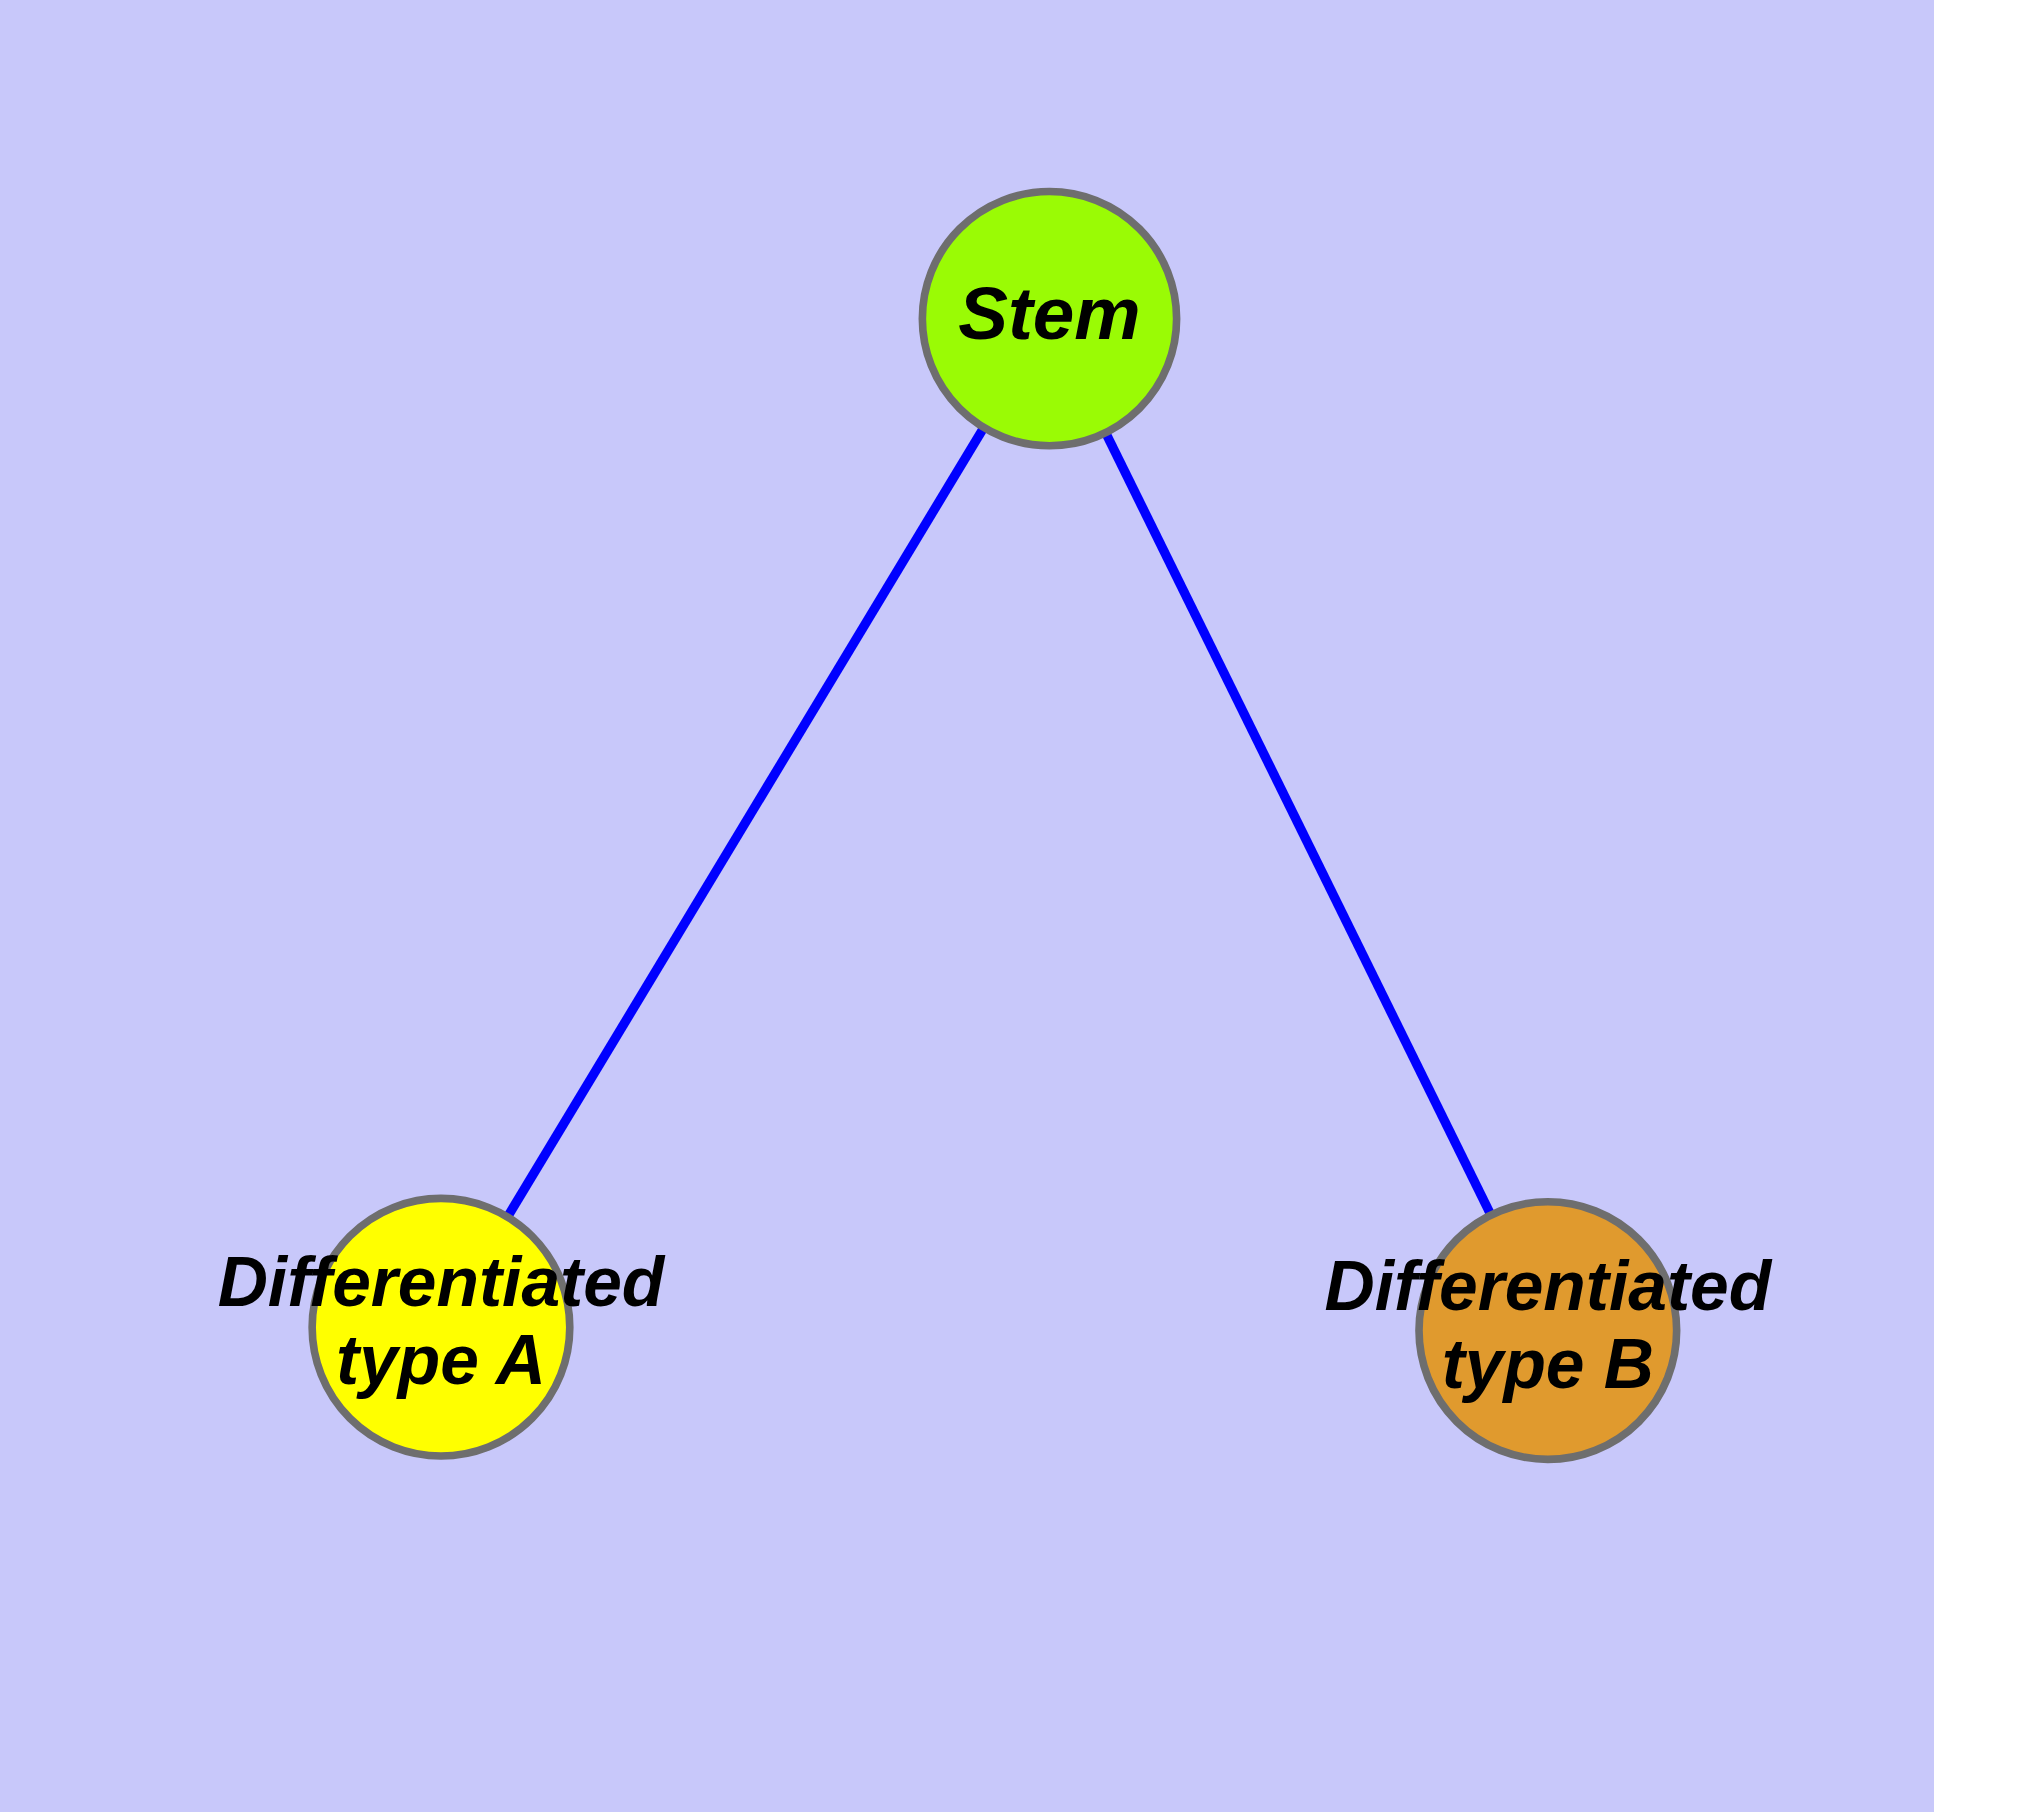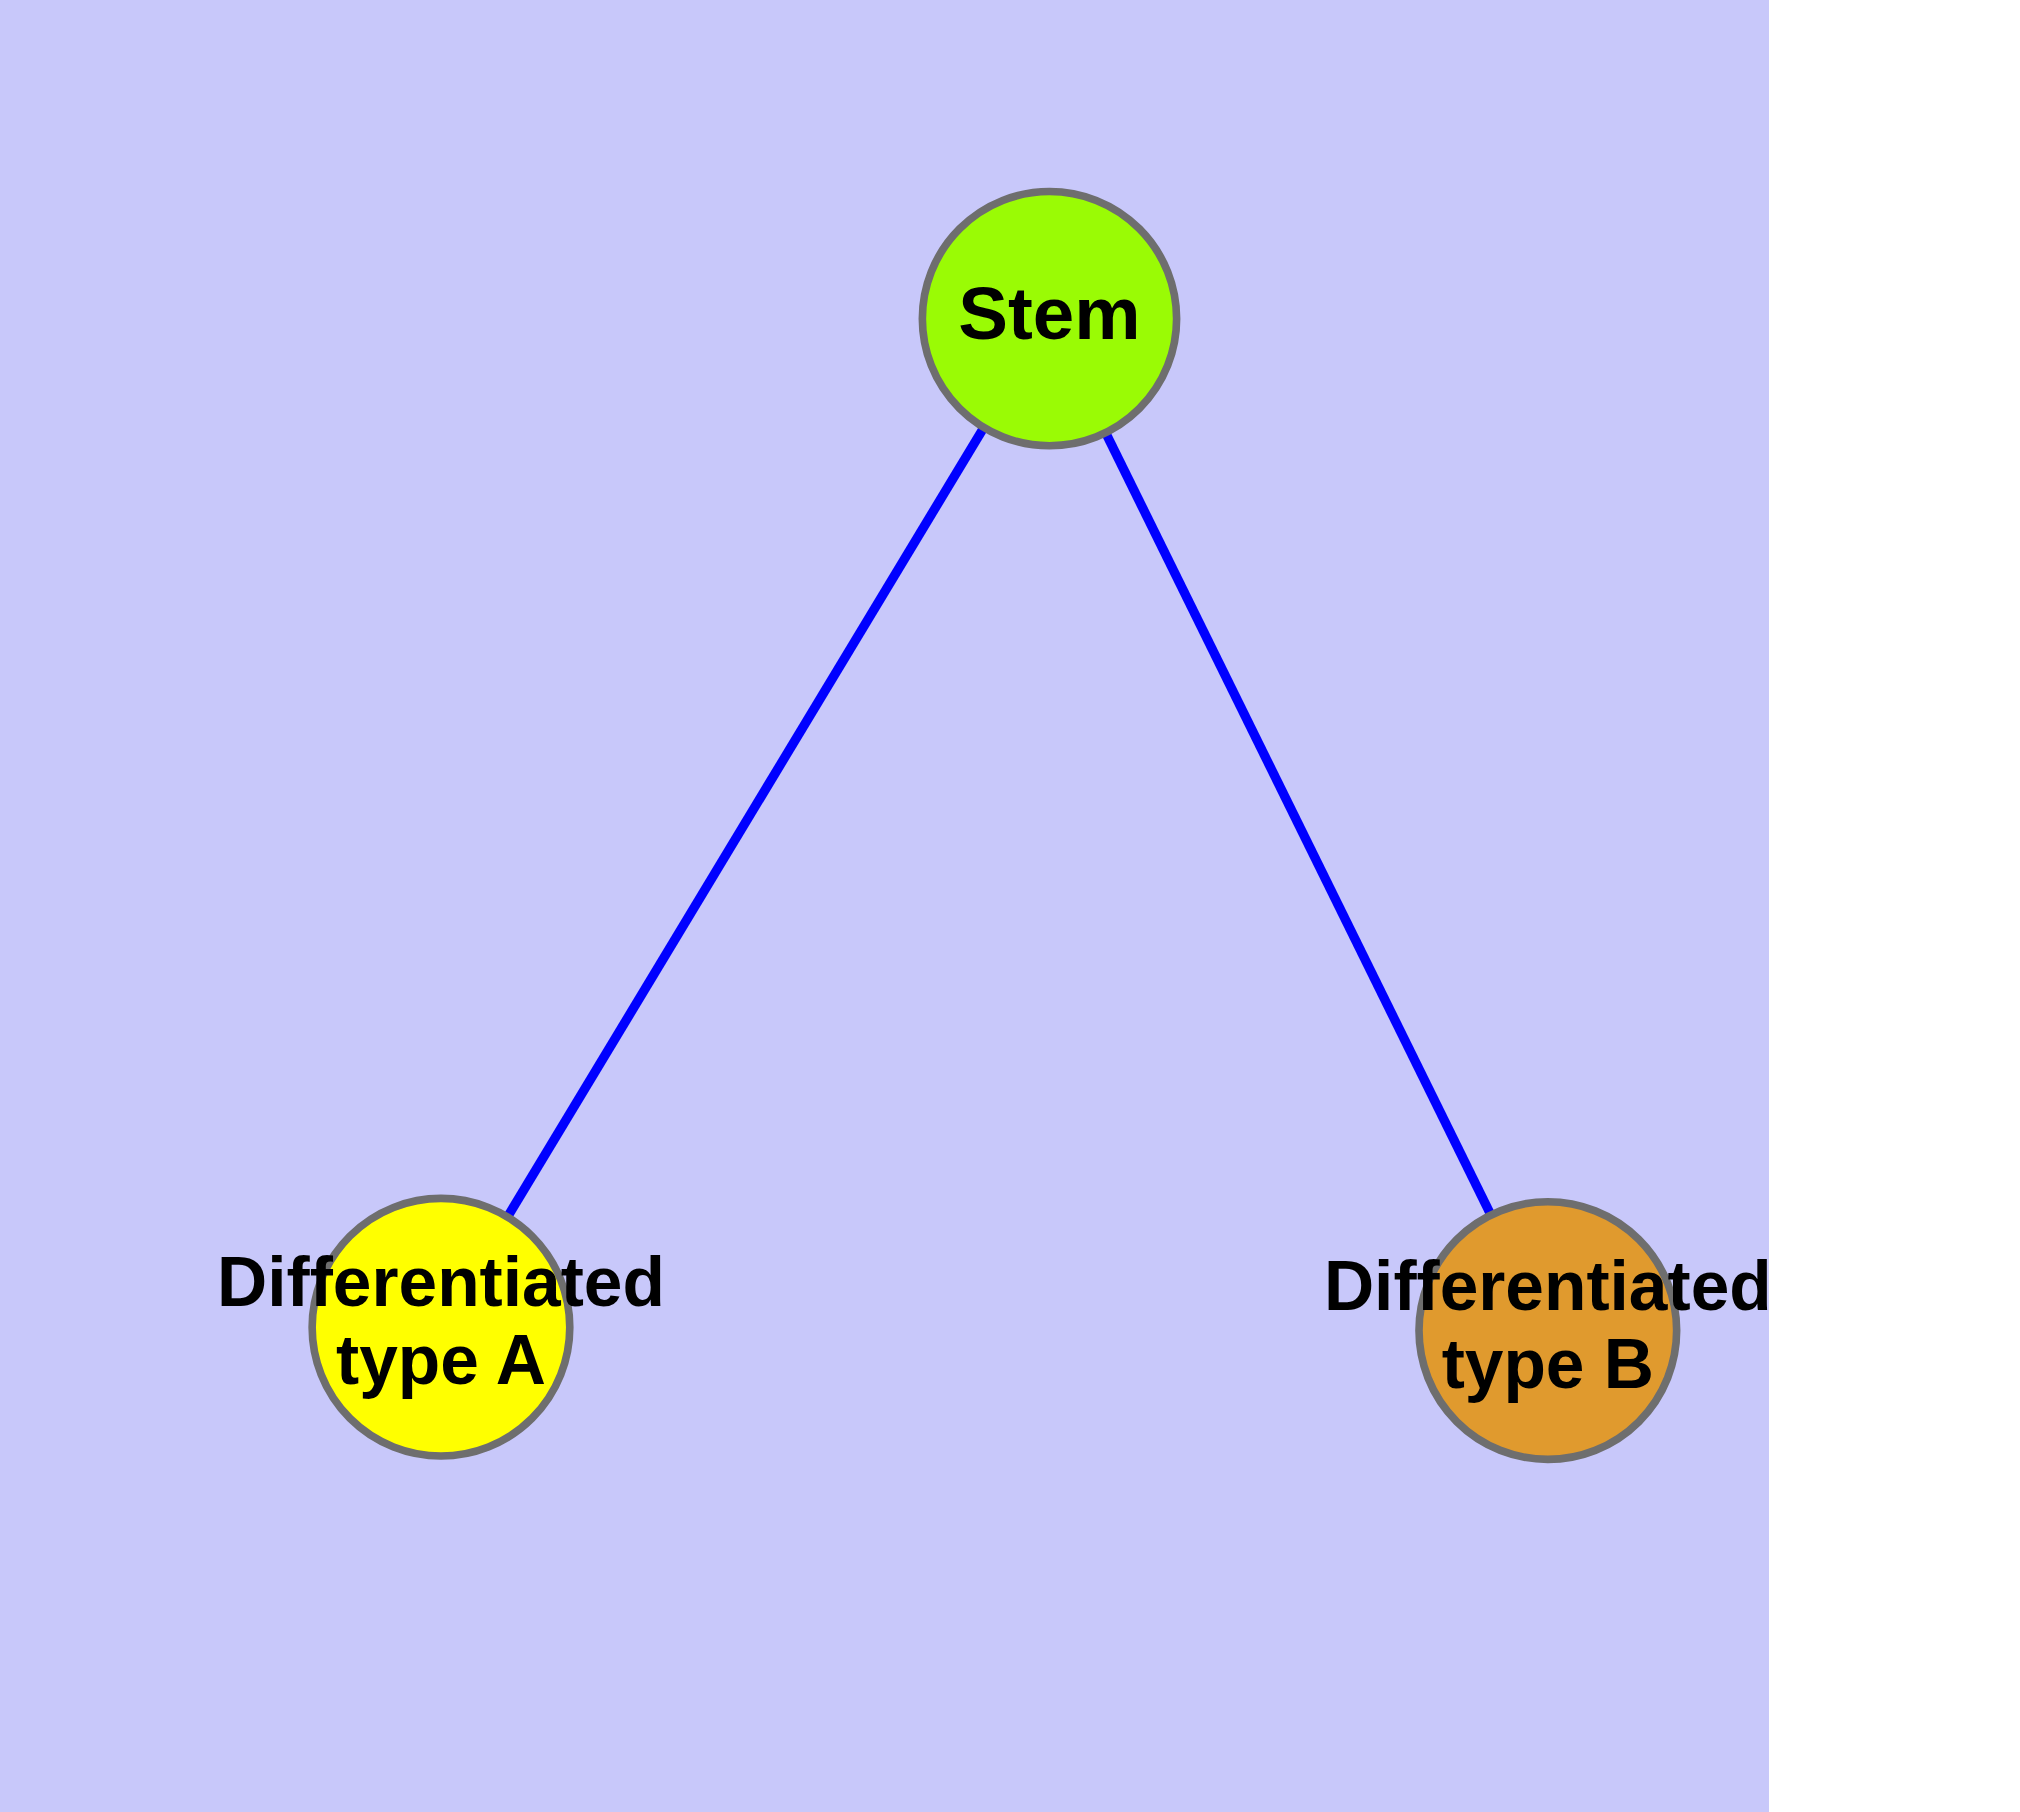--- a/index.html
+++ b/index.html
@@ -3,25 +3,26 @@
 <meta charset="utf-8">
 <title>Cell Differentiation Graph</title>
 <style>
   html, body {
     margin: 0;
     padding: 0;
     background: #ffffff;
   }
   #stage {
     position: relative;
-    width: 1769px;
+    width: 1934px;
     height: 1812px;
     overflow: hidden;
     background: #ec4899;
     font-family: "Liberation Sans", "DejaVu Sans", sans-serif;
+    font-style: italic;
   }
   #canvas-bg {
     position: absolute;
     left: 0;
     top: 0;
     width: 1993px;
     height: 1812px;
   }
   #graph-svg {
     position: absolute;

